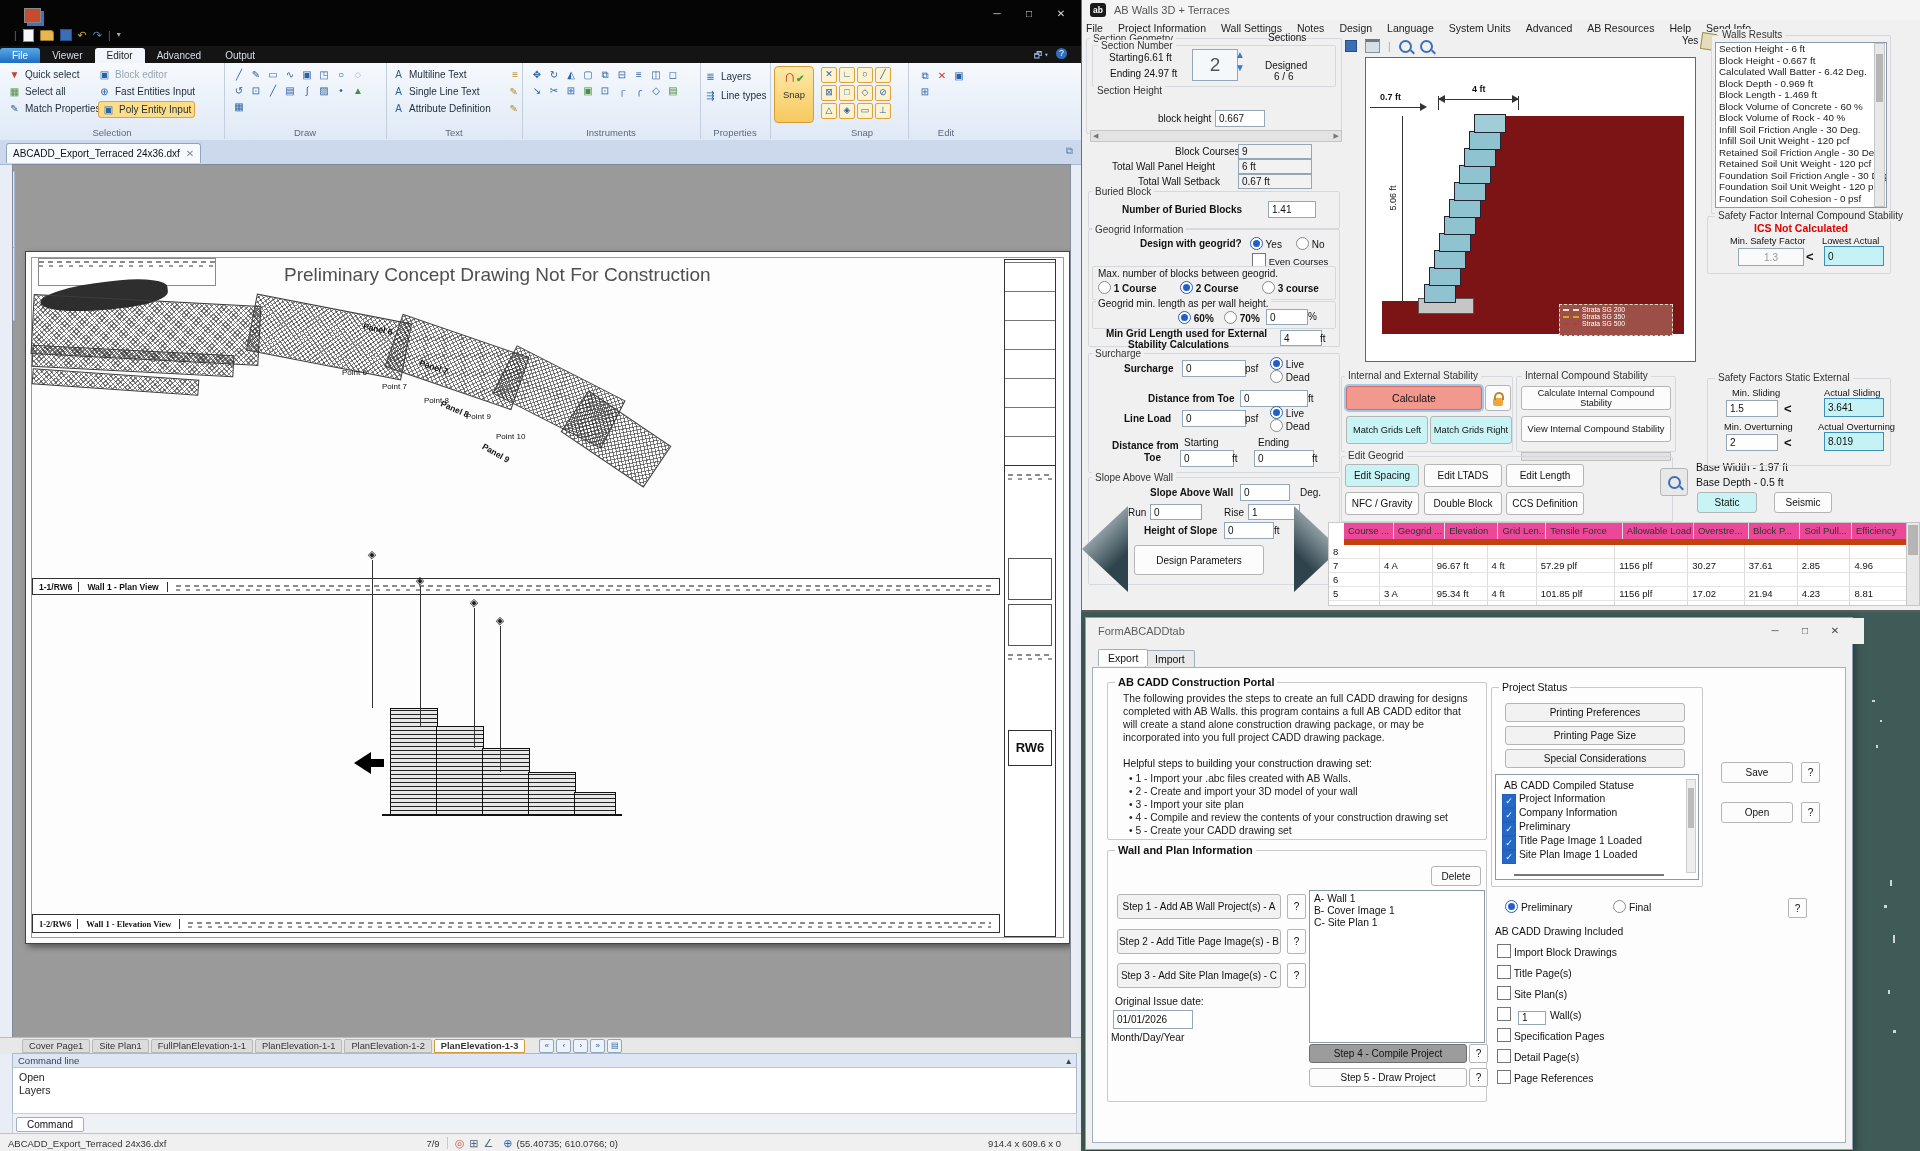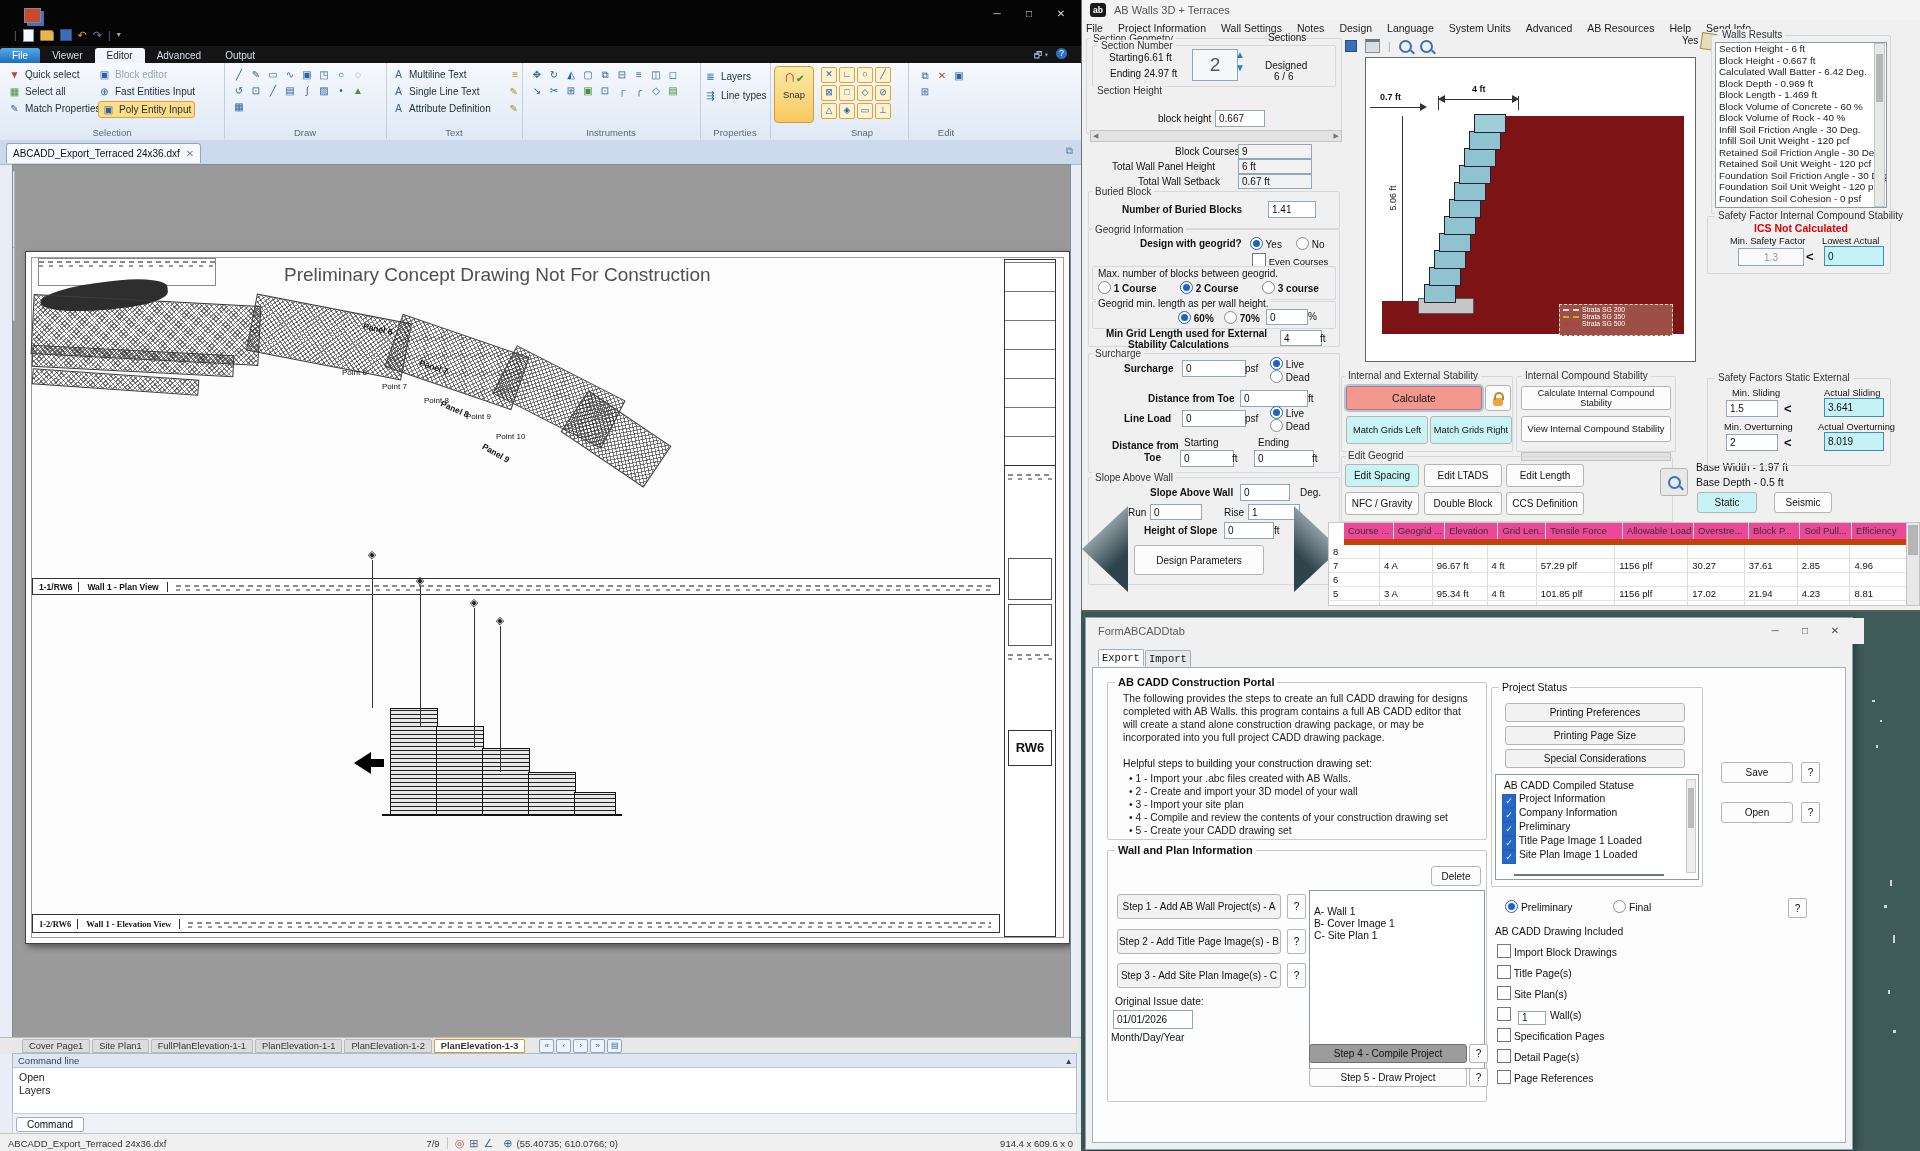--- a/index.html
+++ b/index.html
@@ -83,21 +83,21 @@
   .thead span,.trow span{padding-left:4px;border-right:1px solid #dcdcdc;overflow:hidden;white-space:nowrap;font-size:9.5px;}
   .c0{width:50px;}.c1{width:52px;}.c2{width:54px;}.c3{width:48px;}.c4{width:80px;}.c5{width:74px;}.c6{width:56px;}.c7{width:52px;}.c8{width:52px;}.c9{width:56px;}
   .zoomic{position:relative;display:inline-block;width:9px;height:9px;border:2px solid #3a6fb8;border-radius:50%;}
   .zoomic::after{content:"";position:absolute;width:5px;height:2px;background:#3a6fb8;transform:rotate(45deg);right:-5px;bottom:-2px;}
   .padlock{position:relative;display:inline-block;width:10px;height:8px;background:#f0a63c;border-radius:2px;margin-top:7px;}
   .padlock::before{content:"";position:absolute;left:1px;top:-6px;width:6px;height:6px;border:2px solid #b98a2e;border-bottom:none;border-radius:5px 5px 0 0;}
   
   #form{position:absolute;left:1085px;top:617px;width:766px;height:531px;background:#f0f0f0;border:1px solid #8aa0b8;box-shadow:2px 3px 8px rgba(0,0,0,.4);}
   .ftitle{position:absolute;left:0;top:0;width:100%;height:26px;background:#f0f0f0;display:flex;align-items:center;color:#5c5c5c;font-size:11px;padding-left:12px;}
   .fbtn{position:absolute;top:1px;width:30px;height:22px;display:flex;align-items:center;justify-content:center;color:#444;font-size:10px;}
-  .ftab{position:absolute;font-size:10.5px;padding:2px 3px;border:1px solid #9fb0c0;border-bottom:none;background:#e9e9e9;border-radius:2px 2px 0 0;font-family:Liberation Mono, monospace;}
+  .ftab{position:absolute;font-size:10.5px;padding:2px 9px;border:1px solid #9fb0c0;border-bottom:none;background:#e9e9e9;border-radius:2px 2px 0 0;}
   .ftab.sel{background:#fff;font-weight:normal;z-index:3;}
   .fpage{position:absolute;left:6px;top:49px;width:752px;height:474px;background:#fdfdfd;border:1px solid #9fb0c0;}
   .bullet{font-size:10.3px;line-height:13px;color:#222;}
   .bullet::before{content:"• ";}
   .qbtn{position:absolute;width:17px;background:#fcfcfc;border:1px solid #b5b5b5;border-radius:2px;display:flex;align-items:center;justify-content:center;font-size:10px;}
   .speck{position:absolute;background:rgba(255,255,255,.75);}
 </style>
 </head>
 <body>
 
@@ -402,21 +402,21 @@
 
     <div class="statusbar">
       <span style="margin-left:8px;">ABCADD_Export_Terraced 24x36.dxf</span>
       <span style="margin-left:260px;">7/9</span>
       <span class="sbsep"></span>
       <span class="glyph" style="color:#c24b3a;">◎</span>
       <span class="glyph" style="color:#55687e;margin-left:5px;">⊞</span>
       <span class="glyph" style="color:#55687e;margin-left:5px;">∠</span>
       <span class="glyph" style="color:#2b63a8;margin-left:10px;">⊕</span>
       <span style="margin-left:4px;">(55.40735; 610.0766; 0)</span>
-      <span style="margin-left:auto;margin-right:8px;">914.4 x 609.6 x 0</span>
+      <span style="margin-left:auto;margin-right:20px;">914.4 x 609.6 x 0</span>
     </div>
   </div>
 
   <div id="abw">
     <div class="abwtitle">
       <span class="ablogo">ab</span>
       <span>AB Walls 3D + Terraces</span>
     </div>
     <div class="abwmenu">
 
@@ -774,21 +774,21 @@
 
       <div class="gb" style="left:14px;top:182px;width:378px;height:250px;border-color:#c9c9c9;"></div>
       <div class="blab bold" style="left:22px;top:176px;background:#fdfdfd;padding:0 3px;font-size:11px;">Wall and Plan Information</div>
       <div class="btn" style="left:338px;top:198px;width:48px;height:18px;">Delete</div>
       <div class="btn" style="left:24px;top:226px;width:162px;height:23px;background:#f2f2f2;">Step 1 - Add AB Wall Project(s) - A</div>
       <div class="qbtn" style="left:194px;top:226px;height:23px;">?</div>
       <div class="btn" style="left:24px;top:261px;width:162px;height:23px;background:#f2f2f2;">Step 2 - Add Title Page Image(s) - B</div>
       <div class="qbtn" style="left:194px;top:261px;height:23px;">?</div>
       <div class="btn" style="left:24px;top:295px;width:162px;height:23px;background:#f2f2f2;">Step 3 - Add Site Plan Image(s) - C</div>
       <div class="qbtn" style="left:194px;top:295px;height:23px;">?</div>
-      <div class="abs" style="left:216px;top:222px;width:166px;height:147px;background:#fff;border:1px solid #8b9aa8;padding:15px 4px;font-size:10.3px;line-height:12px;">
+      <div class="abs" style="left:216px;top:222px;width:166px;height:147px;background:#fff;border:1px solid #8b9aa8;padding:2px 4px;font-size:10.3px;line-height:12px;">
 
       <div>A- Wall 1</div>
           <div>B- Cover Image 1</div>
           <div>C- Site Plan 1</div>
         </div>
       <div class="abs" style="left:22px;top:328px;font-size:10.3px;">Original Issue date:</div>
       <div class="fld" style="left:20px;top:342px;width:72px;height:17px;background:#fff;text-align:right;">01/01/2026</div>
       <div class="abs" style="left:18px;top:364px;font-size:10.3px;">Month/Day/Year</div>
       <div class="btn" style="left:216px;top:376px;width:156px;height:17px;background:#9c9c9c;border-color:#6f6f6f;">Step 4 - Compile Project</div>
       <div class="qbtn" style="left:376px;top:376px;height:17px;">?</div>

